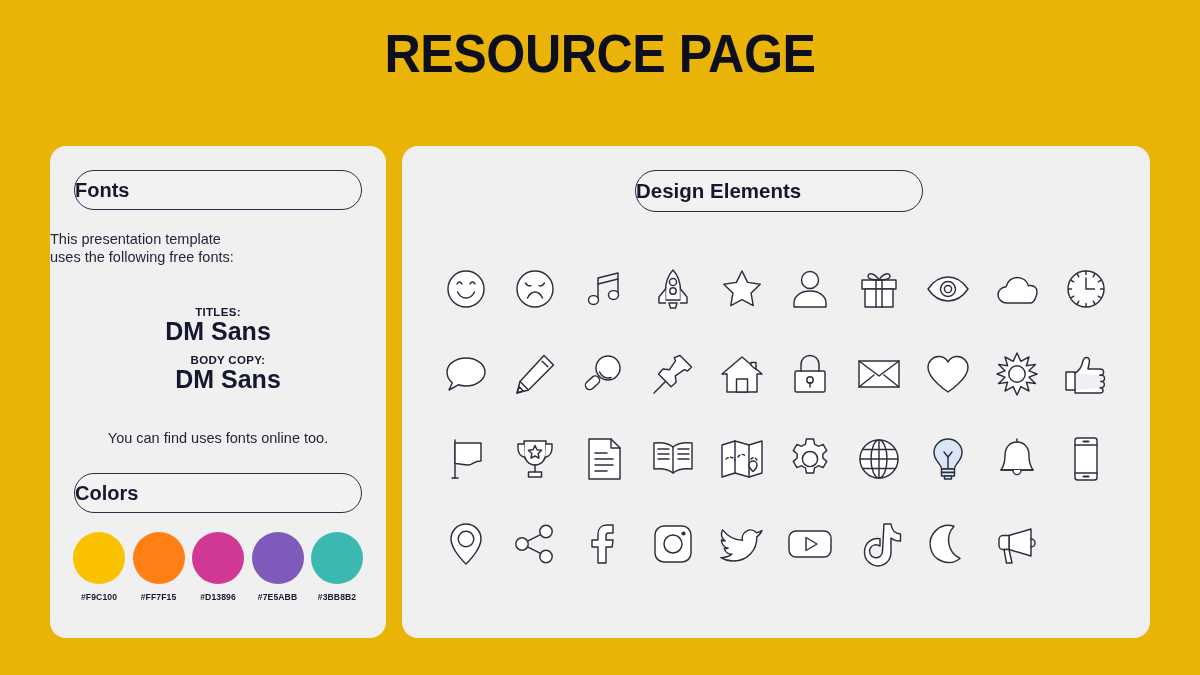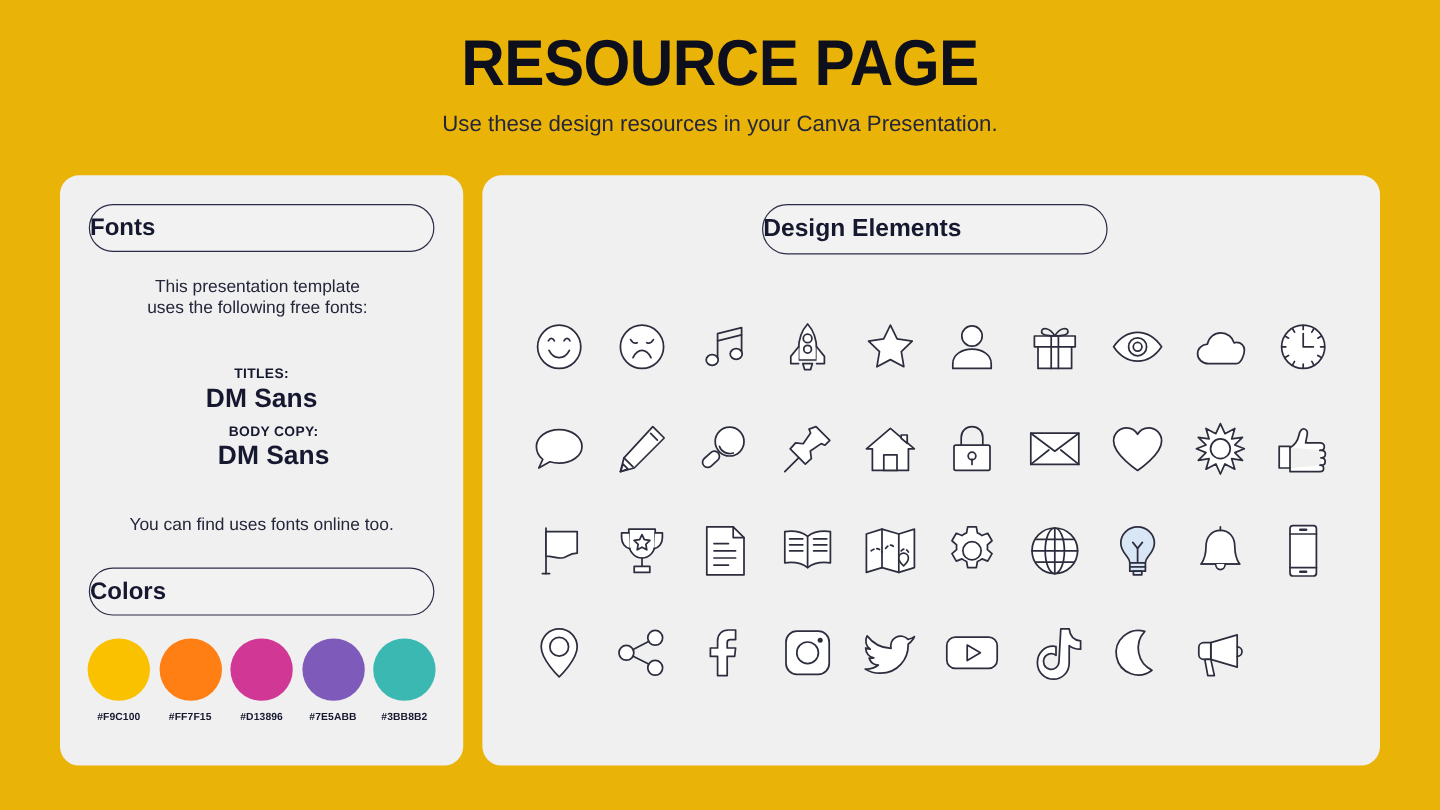--- a/index.html
+++ b/index.html
@@ -62,41 +62,41 @@
     color: #16182f;
   }
   .pill-fonts   { left: 24px; top: 24px;  width: 288px; height: 40px; font-size: 20px; }
   .pill-colors  { left: 24px; top: 327px; width: 288px; height: 40px; font-size: 20px; }
   .pill-design  { left: 233px; top: 24px; width: 288px; height: 42px; font-size: 20.5px; }
 
   
   .fonts-intro {
     position: absolute;
     left: 0; top: 84px; width: 329px;
-    text-align: center;
+    text-align: left;
     font-size: 14.5px;
     line-height: 18px;
     color: #24263a;
   }
   .font-block {
     position: absolute;
     left: 0; width: 336px;
     text-align: center;
   }
   .font-block-titles { top: 159px; }
   .font-block-body   { top: 207px; padding-left: 20px; }
   .font-label {
     font-size: 11.5px;
     font-weight: 700;
     letter-spacing: 0.3px;
     color: #16182f;
     line-height: 14px;
   }
   .font-value {
-    font-size: 22px;
+    font-size: 25px;
     font-weight: 700;
     color: #16182f;
     line-height: 23px;
     margin-top: 1px;
   }
   .fonts-online {
     position: absolute;
     left: 0; top: 283px; width: 336px;
     text-align: center;
     font-size: 14.5px;
@@ -159,21 +159,20 @@
   .icon-cell svg .fill-bulb  { fill: #d9e6f5; }
   .icon-cell svg .solid      { fill: #2c2e3e; stroke: none; }
 </style>
 </head>
 <body>
 
 <div class="slide">
 
   <div class="header">
     <div class="page-title">RESOURCE PAGE</div>
-    <div class="page-subtitle">Use these design resources in your Canva Presentation.</div>
   </div>
 
   <div class="panel panel-left">
 
     <div class="pill pill-fonts">
       <span>Fonts</span>
     </div>
 
     <div class="fonts-intro">
       <div>This presentation template</div>

